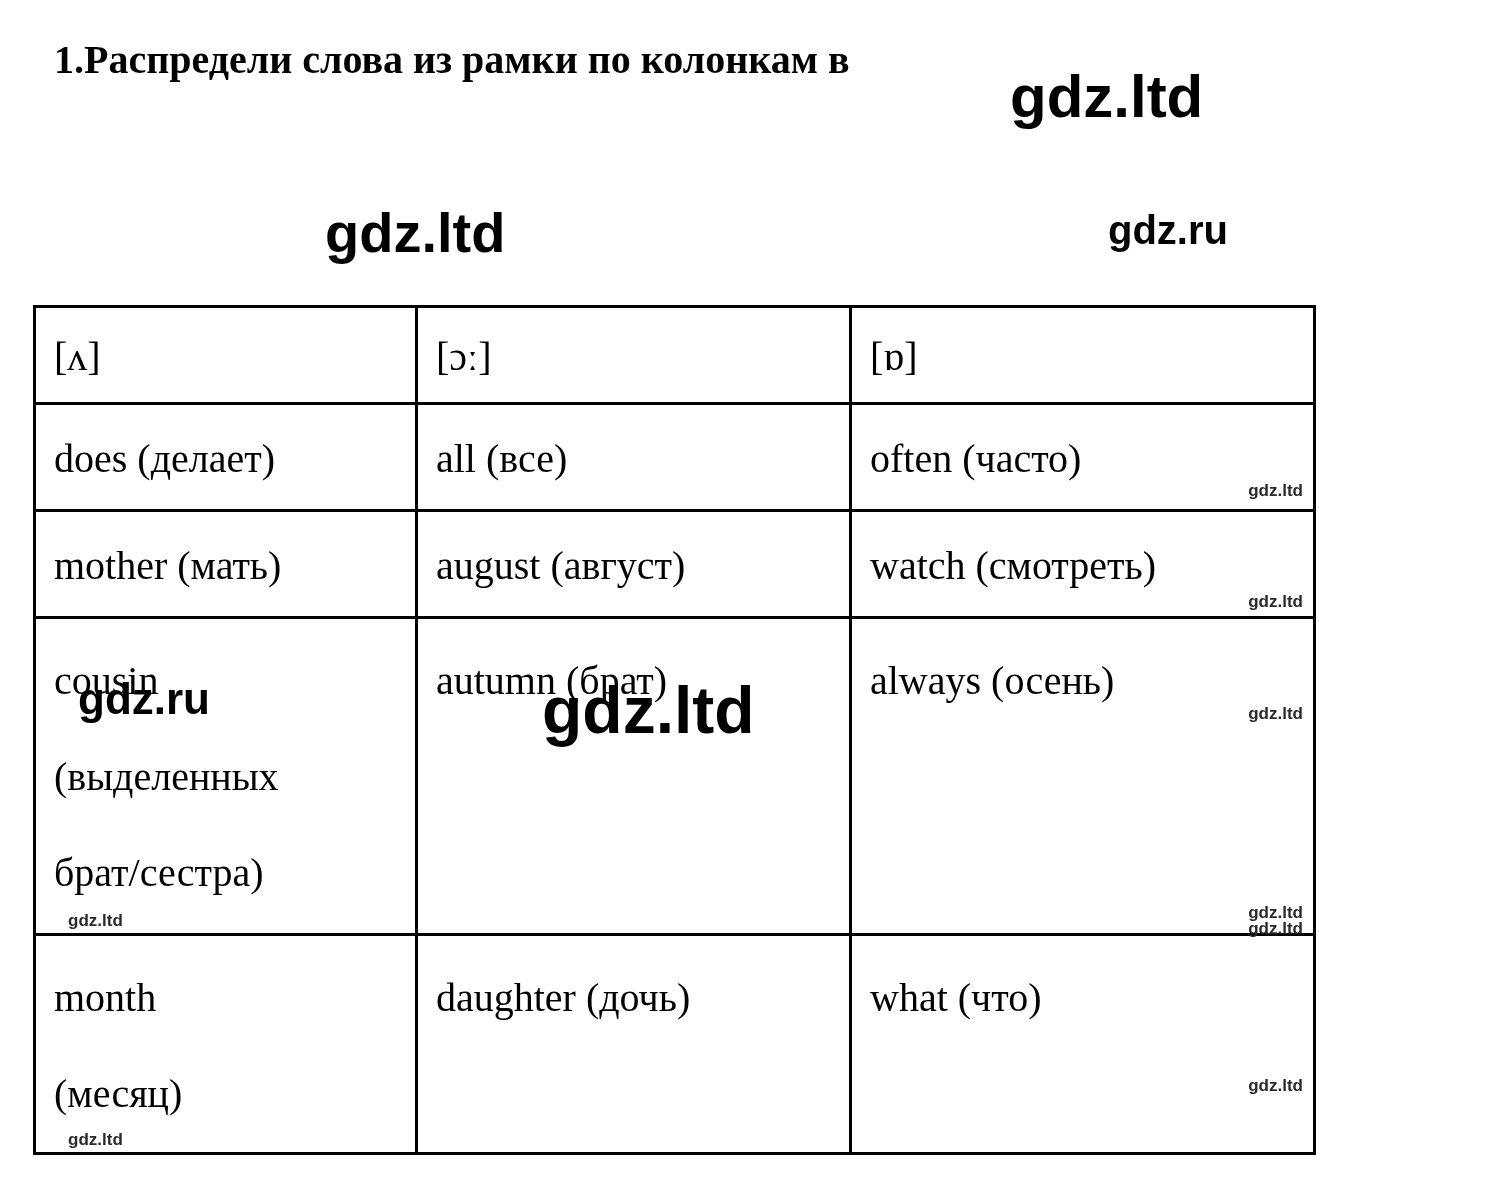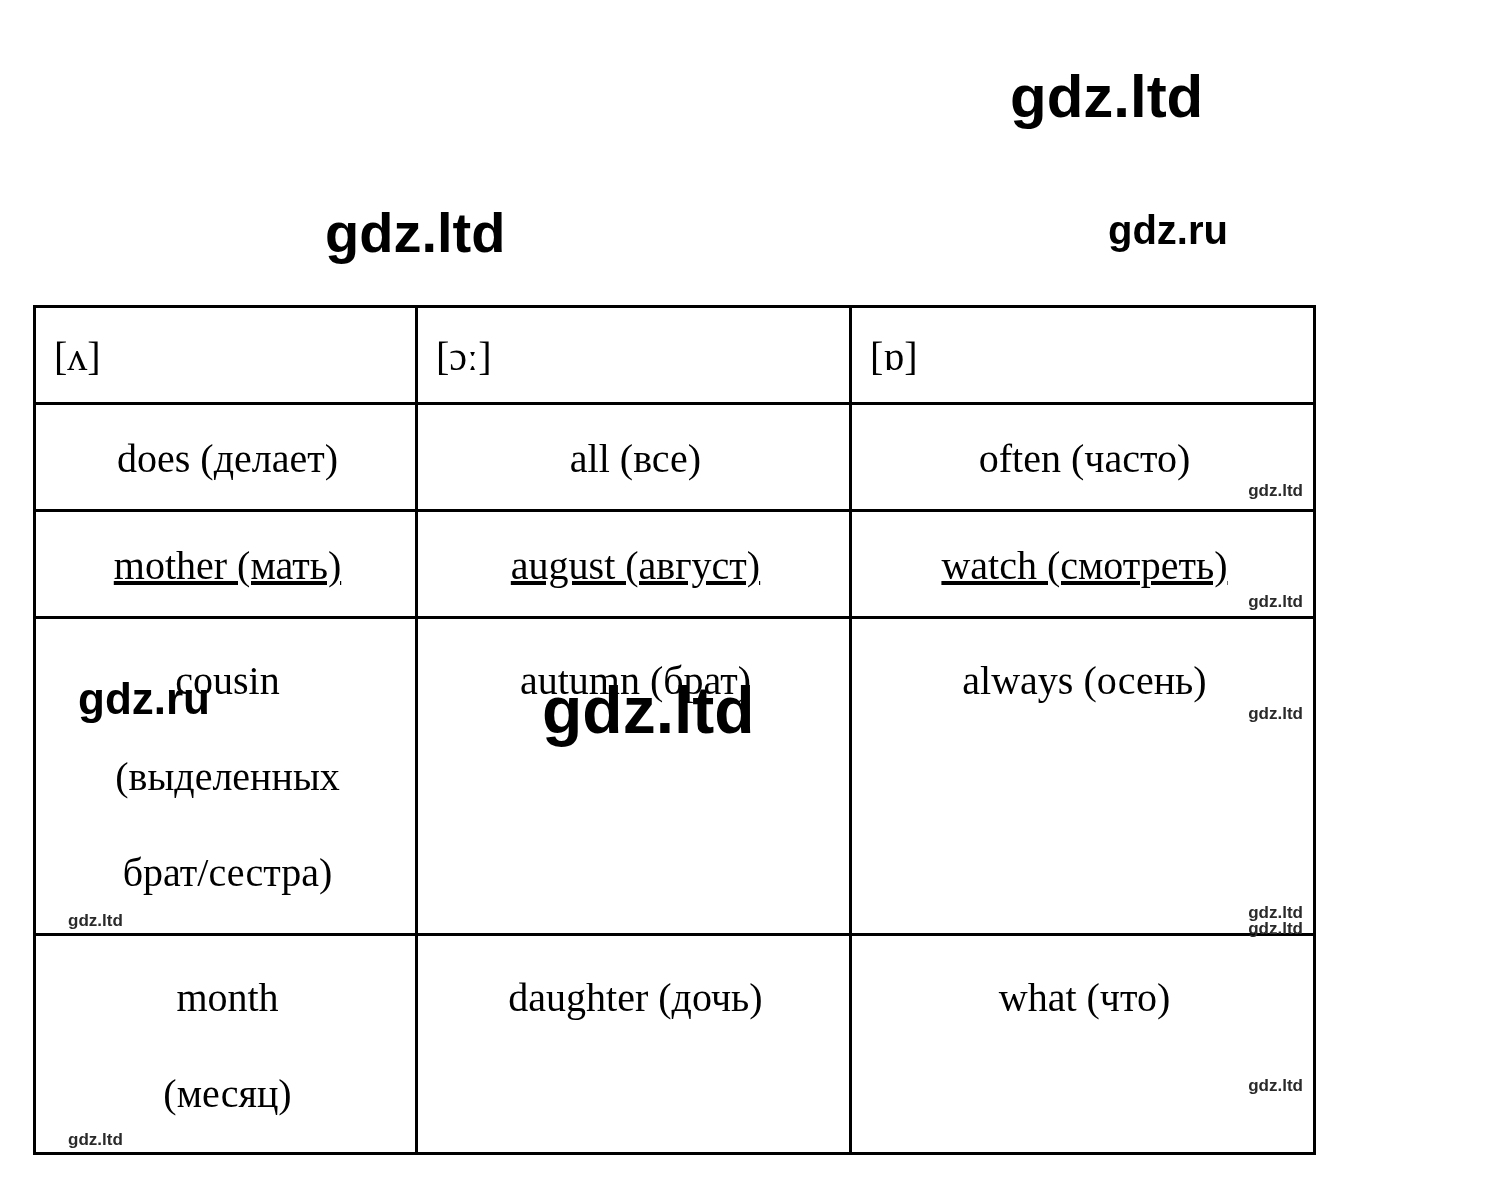--- a/index.html
+++ b/index.html
@@ -72,25 +72,25 @@
   .vocab-table col.c3 { width: 464px; }
 
   .row-head td { height: 64px; }
   .row-head .cell-text { line-height: 70px; }
 
   .cell-text {
     display: block;
     white-space: normal;
     word-break: break-word;
   }
-  .cell-text .ln { display: block; text-align: center; }
+  .cell-text .ln { display: block; }
 
   .r1 td { height: 78px; }
   .r1 .cell-text { line-height: 80px; }
-  .r2 td { height: 78px; text-decoration: underline; }
+  .r2 td { height: 78px; }
   .r2 .cell-text { line-height: 80px; }
   .r3 td { height: 290px; }
   .r4 td { height: 160px; }
 
   .cell-wm {
     position: absolute;
     right: 10px;
     font-family: "Liberation Sans", sans-serif;
     font-weight: bold;
     font-size: 17px;
@@ -100,20 +100,21 @@
   }
   .cell-wm.bl {
     left: 32px;
     right: auto;
   }
 </style>
 </head>
 <body>
 
 <div class="task-heading">
+  <span class="line">1.Распредели слова из рамки по колонкам в</span>
 </div>
 
 <div class="wm-big" id="wm-top-right">gdz.ltd</div>
 <div class="wm-big" id="wm-heading-ltd">gdz.ltd</div>
 <div class="wm-big" id="wm-gdzru-top">gdz.ru</div>
 <div class="wm-big" id="wm-gdzru-cell">gdz.ru</div>
 <div class="wm-big" id="wm-center-ltd">gdz.ltd</div>
 
 <table class="vocab-table">
   <colgroup>

